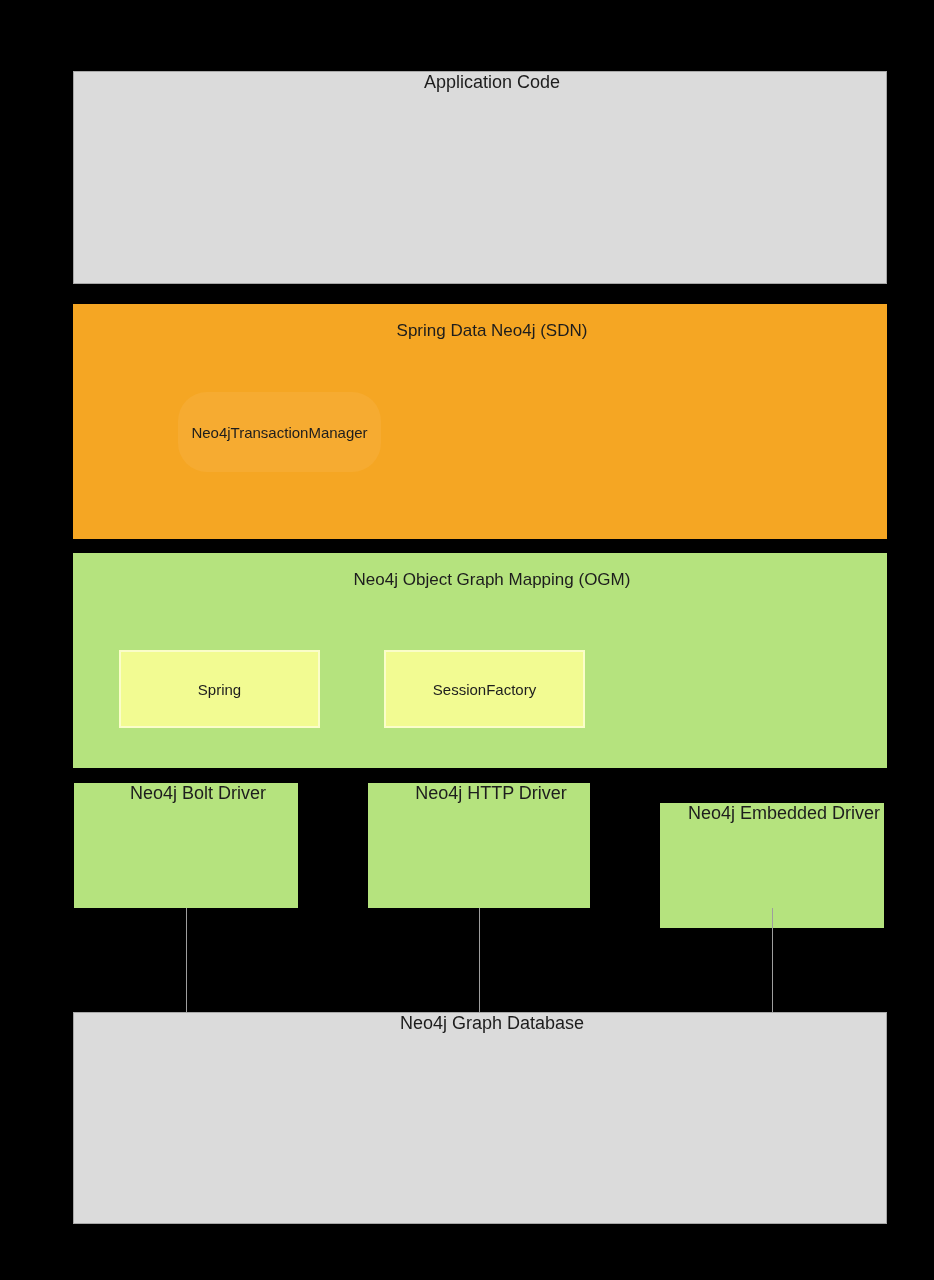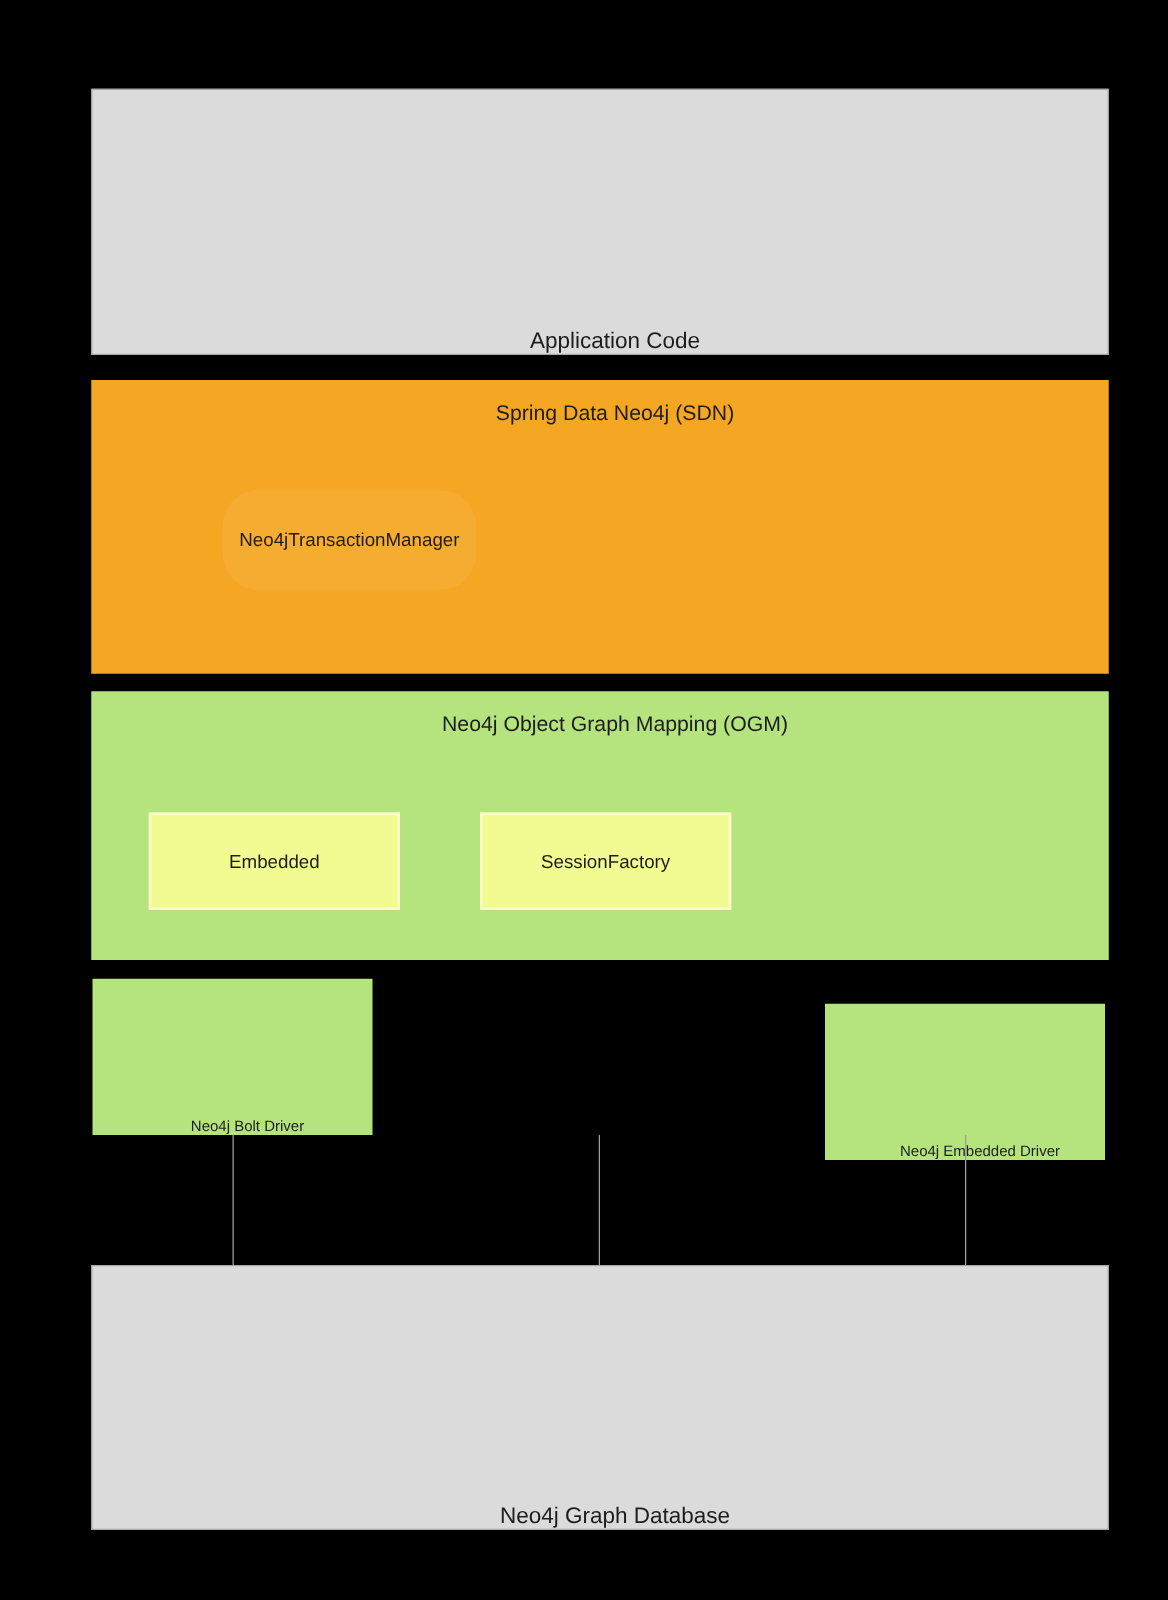--- a/index.html
+++ b/index.html
@@ -13,21 +13,21 @@
     height: 1280px;
     background: var(--bg, #000);
     font-family: "Liberation Sans", "DejaVu Sans", sans-serif;
     color: var(--text, #1d1d1d);
     overflow: hidden;
   }
   .box {
     position: absolute;
     box-sizing: border-box;
     display: flex;
-    align-items: flex-end;
+    align-items: flex-start;
     justify-content: center;
     text-align: center;
     padding-left: 24px;
   }
   
   .gray {
     background: var(--gray-fill, #dbdbdb);
     border: 1px solid var(--gray-border, #a8a8a8);
     font-size: 18px;
   }
@@ -84,21 +84,21 @@
   }
   .ogm-child.session { left: 46px; }
   .ogm-child.factory { left: 311px; }
   .ogm-child.config  { left: 572px; }
 
   
   .driver {
     top: 783px;
     height: 125px;
     background: var(--green, #b5e37e);
-    font-size: 12px;
+    font-size: 18px;
   }
   .driver.bolt     { left: 74px;  width: 224px; }
   .driver.http     { left: 368px; width: 222px; }
   .driver.embedded { left: 660px; width: 224px; margin-top: 20px; }
 
   
   .connector {
     position: absolute;
     top: 908px;
     width: 1px;
@@ -121,29 +121,32 @@
   <div class="box sdn">
     <div class="layer-title">Spring Data Neo4j (SDN)</div>
     <div class="sdn-child tm">
       <span>Neo4jTransactionManager</span>
     </div>
   </div>
 
   <div class="box ogm">
     <div class="layer-title">Neo4j Object Graph Mapping (OGM)</div>
     <div class="ogm-child session">
-      <span>Embedded</span>
+      <span>Spring</span>
     </div>
     <div class="ogm-child factory">
       <span>SessionFactory</span>
     </div>
   </div>
 
   <div class="box driver bolt">
     <span>Neo4j Bolt Driver</span>
+  </div>
+  <div class="box driver http">
+    <span>Neo4j HTTP Driver</span>
   </div>
   <div class="box driver embedded">
     <span>Neo4j Embedded Driver</span>
   </div>
 
   <div class="connector c1"></div>
   <div class="connector c2"></div>
   <div class="connector c3"></div>
 
   <div class="box gray database">

